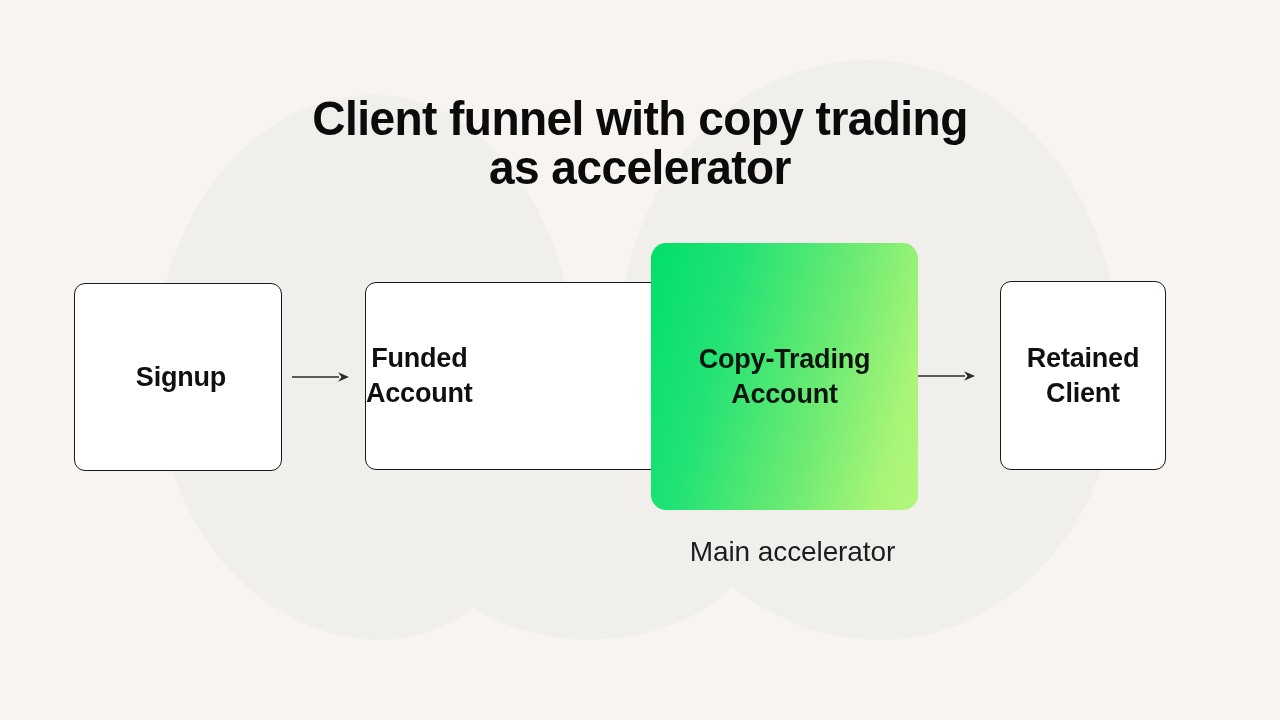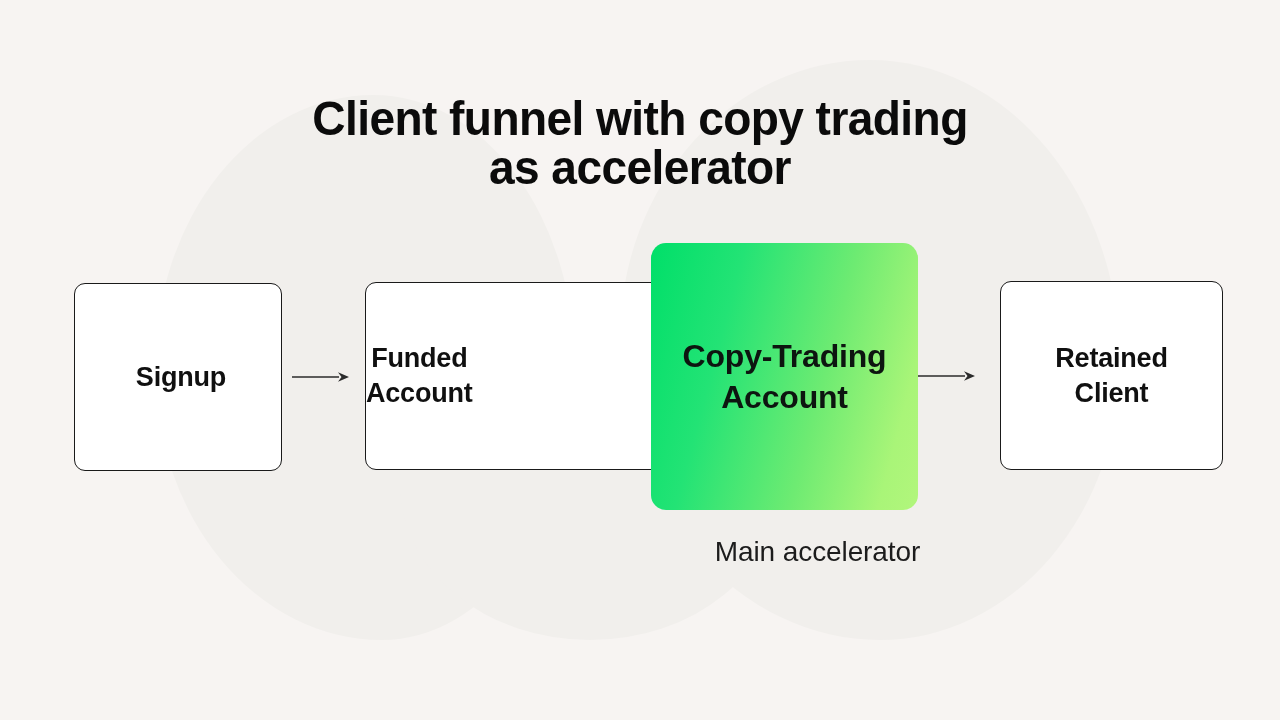--- a/index.html
+++ b/index.html
@@ -104,46 +104,46 @@
     justify-content:flex-start;
   }
   .stage-funded .stage-label { text-align:center; width:auto; }
 
   
   .stage-accel {
     left:651px; top:243px;
     width:267px; height:267px;
     border-radius:15px;
     background:linear-gradient(105deg,#00df69 0%,#23e375 28%,#6eeb72 62%,#a9f578 88%,#b2f67c 100%);
-    font-size:32px;
+    font-size:27px;
     line-height:1.28;
     letter-spacing:-0.2px;
     color:#0d1510;
   }
 
   
   .stage-retained {
     left:1000px; top:281px;
-    width:223px; height:189px;
+    width:166px; height:189px;
   }
 
   
   .arrow {
     position:absolute;
     height:14px;
     overflow:visible;
   }
   .arrow-1 { left:292px; top:370px; width:58px; }
   .arrow-2 { left:918px; top:369px; width:58px; }
   .arrow svg { display:block; overflow:visible; }
 
   
   .caption {
     position:absolute;
-    left:684px;
+    left:659px;
     top:536px;
     width:267px;
     text-align:center;
     font-size:28px;
     font-weight:normal;
     letter-spacing:-0.1px;
     color:#1c1c1c;
   }
 </style>
 </head>

